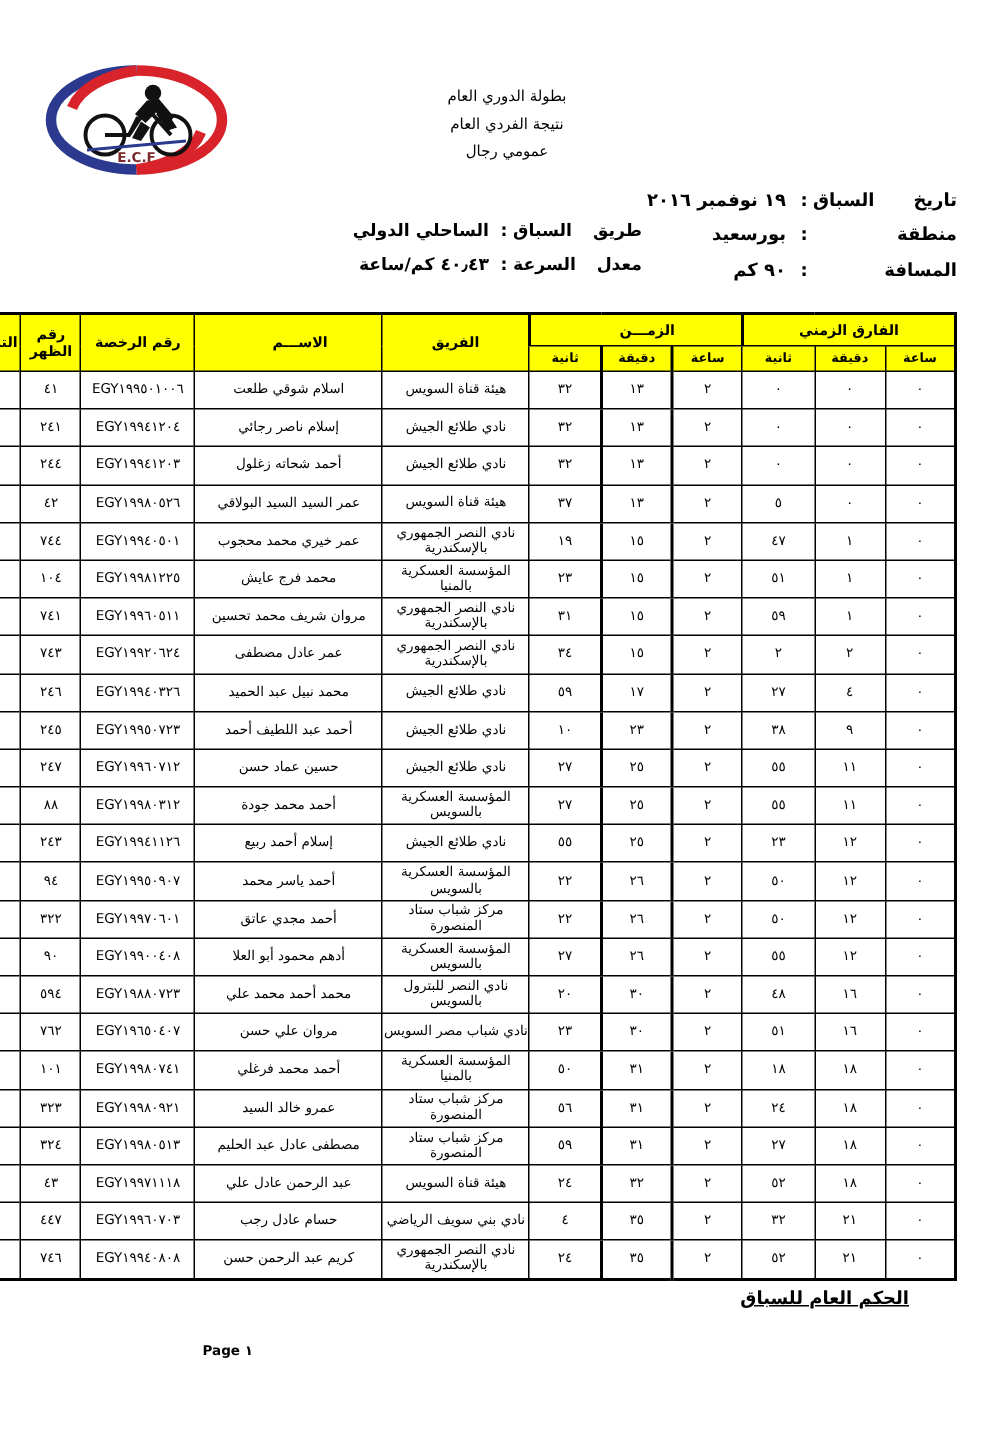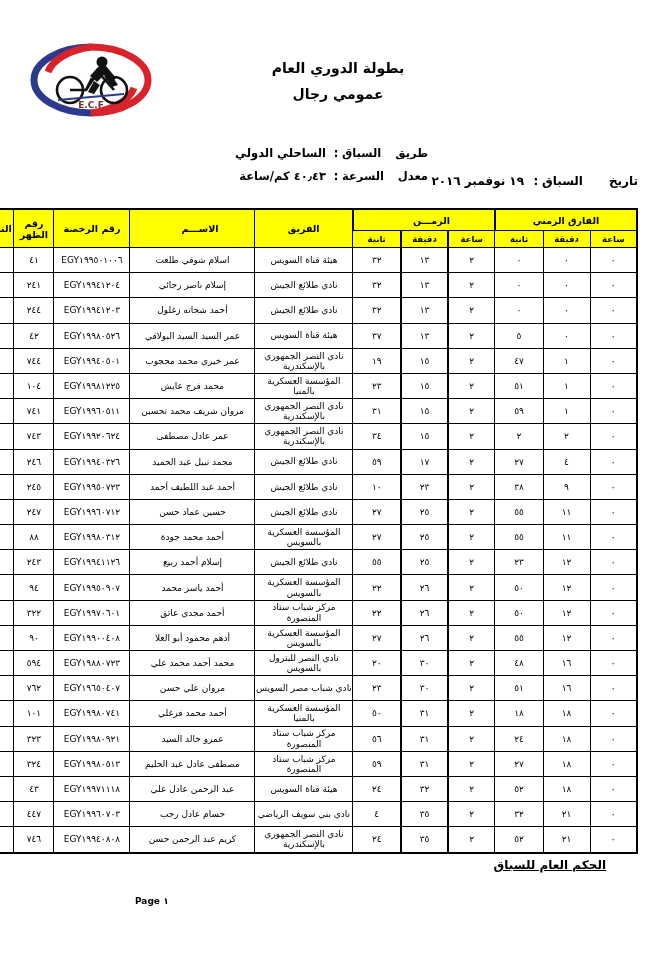--- a/index.html
+++ b/index.html
@@ -74,35 +74,34 @@
     font-size: 12px;
     font-weight: bold;
     line-height: 1.95;
     white-space: nowrap;
   }
   .meta-label {
     width: 96px;
     text-align: justify;
     text-align-last: justify;
     display: inline-block;
-    margin-top: 48px;
   }
   .meta-colon { width: 12px; text-align: center; }
   .meta-value { padding-right: 6px; }
 
   .champ-block {
     position: absolute;
     right: 228px;
     top: 26px;
     width: 180px;
     text-align: center;
   }
   .champ-line {
-    font-size: 14px;
-    font-weight: bold;
+    font-size: 10px;
+    font-weight: normal;
     line-height: 1.85;
   }
 
   .race-block {
     position: absolute;
     right: 228px;
     top: 112px;
     width: 300px;
   }
   .race-row {
@@ -274,20 +273,21 @@
       </div>
       <div class="meta-row">
         <span class="meta-label">المسافة</span>
         <span class="meta-colon">:</span>
         <span class="meta-value">٩٠ كم</span>
       </div>
     </div>
 
     <div class="champ-block">
       <div class="champ-line">بطولة الدوري العام</div>
+      <div class="champ-line">نتيجة الفردي العام</div>
       <div class="champ-line">عمومي رجال</div>
     </div>
 
     <div class="race-block">
       <div class="race-row">
         <span class="race-label">طريق السباق</span>
         <span class="race-colon">:</span>
         <span class="race-value">الساحلي الدولي</span>
       </div>
       <div class="race-row">

